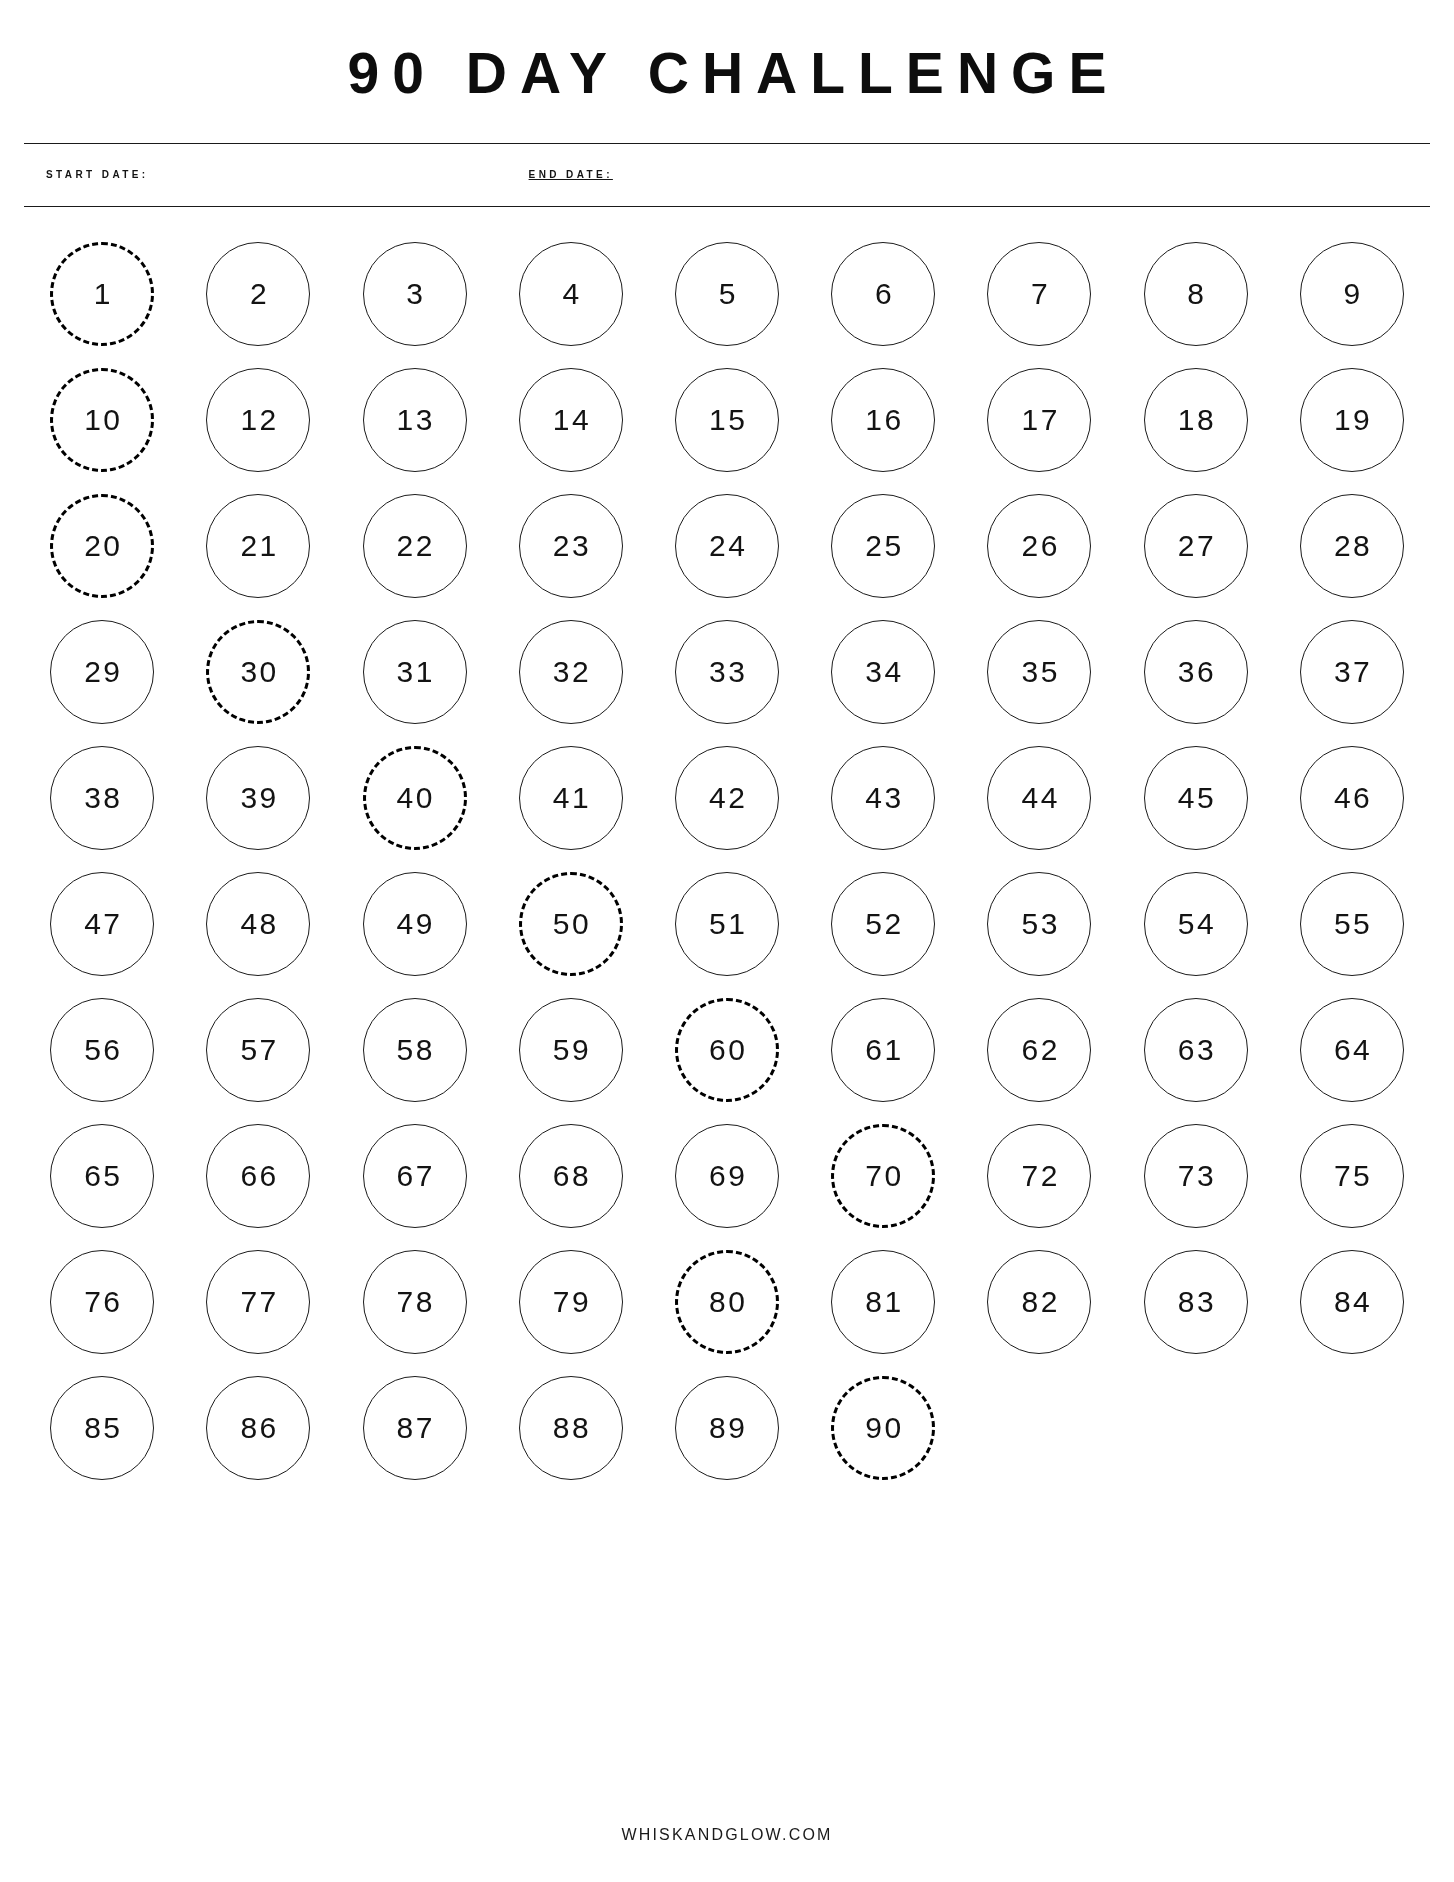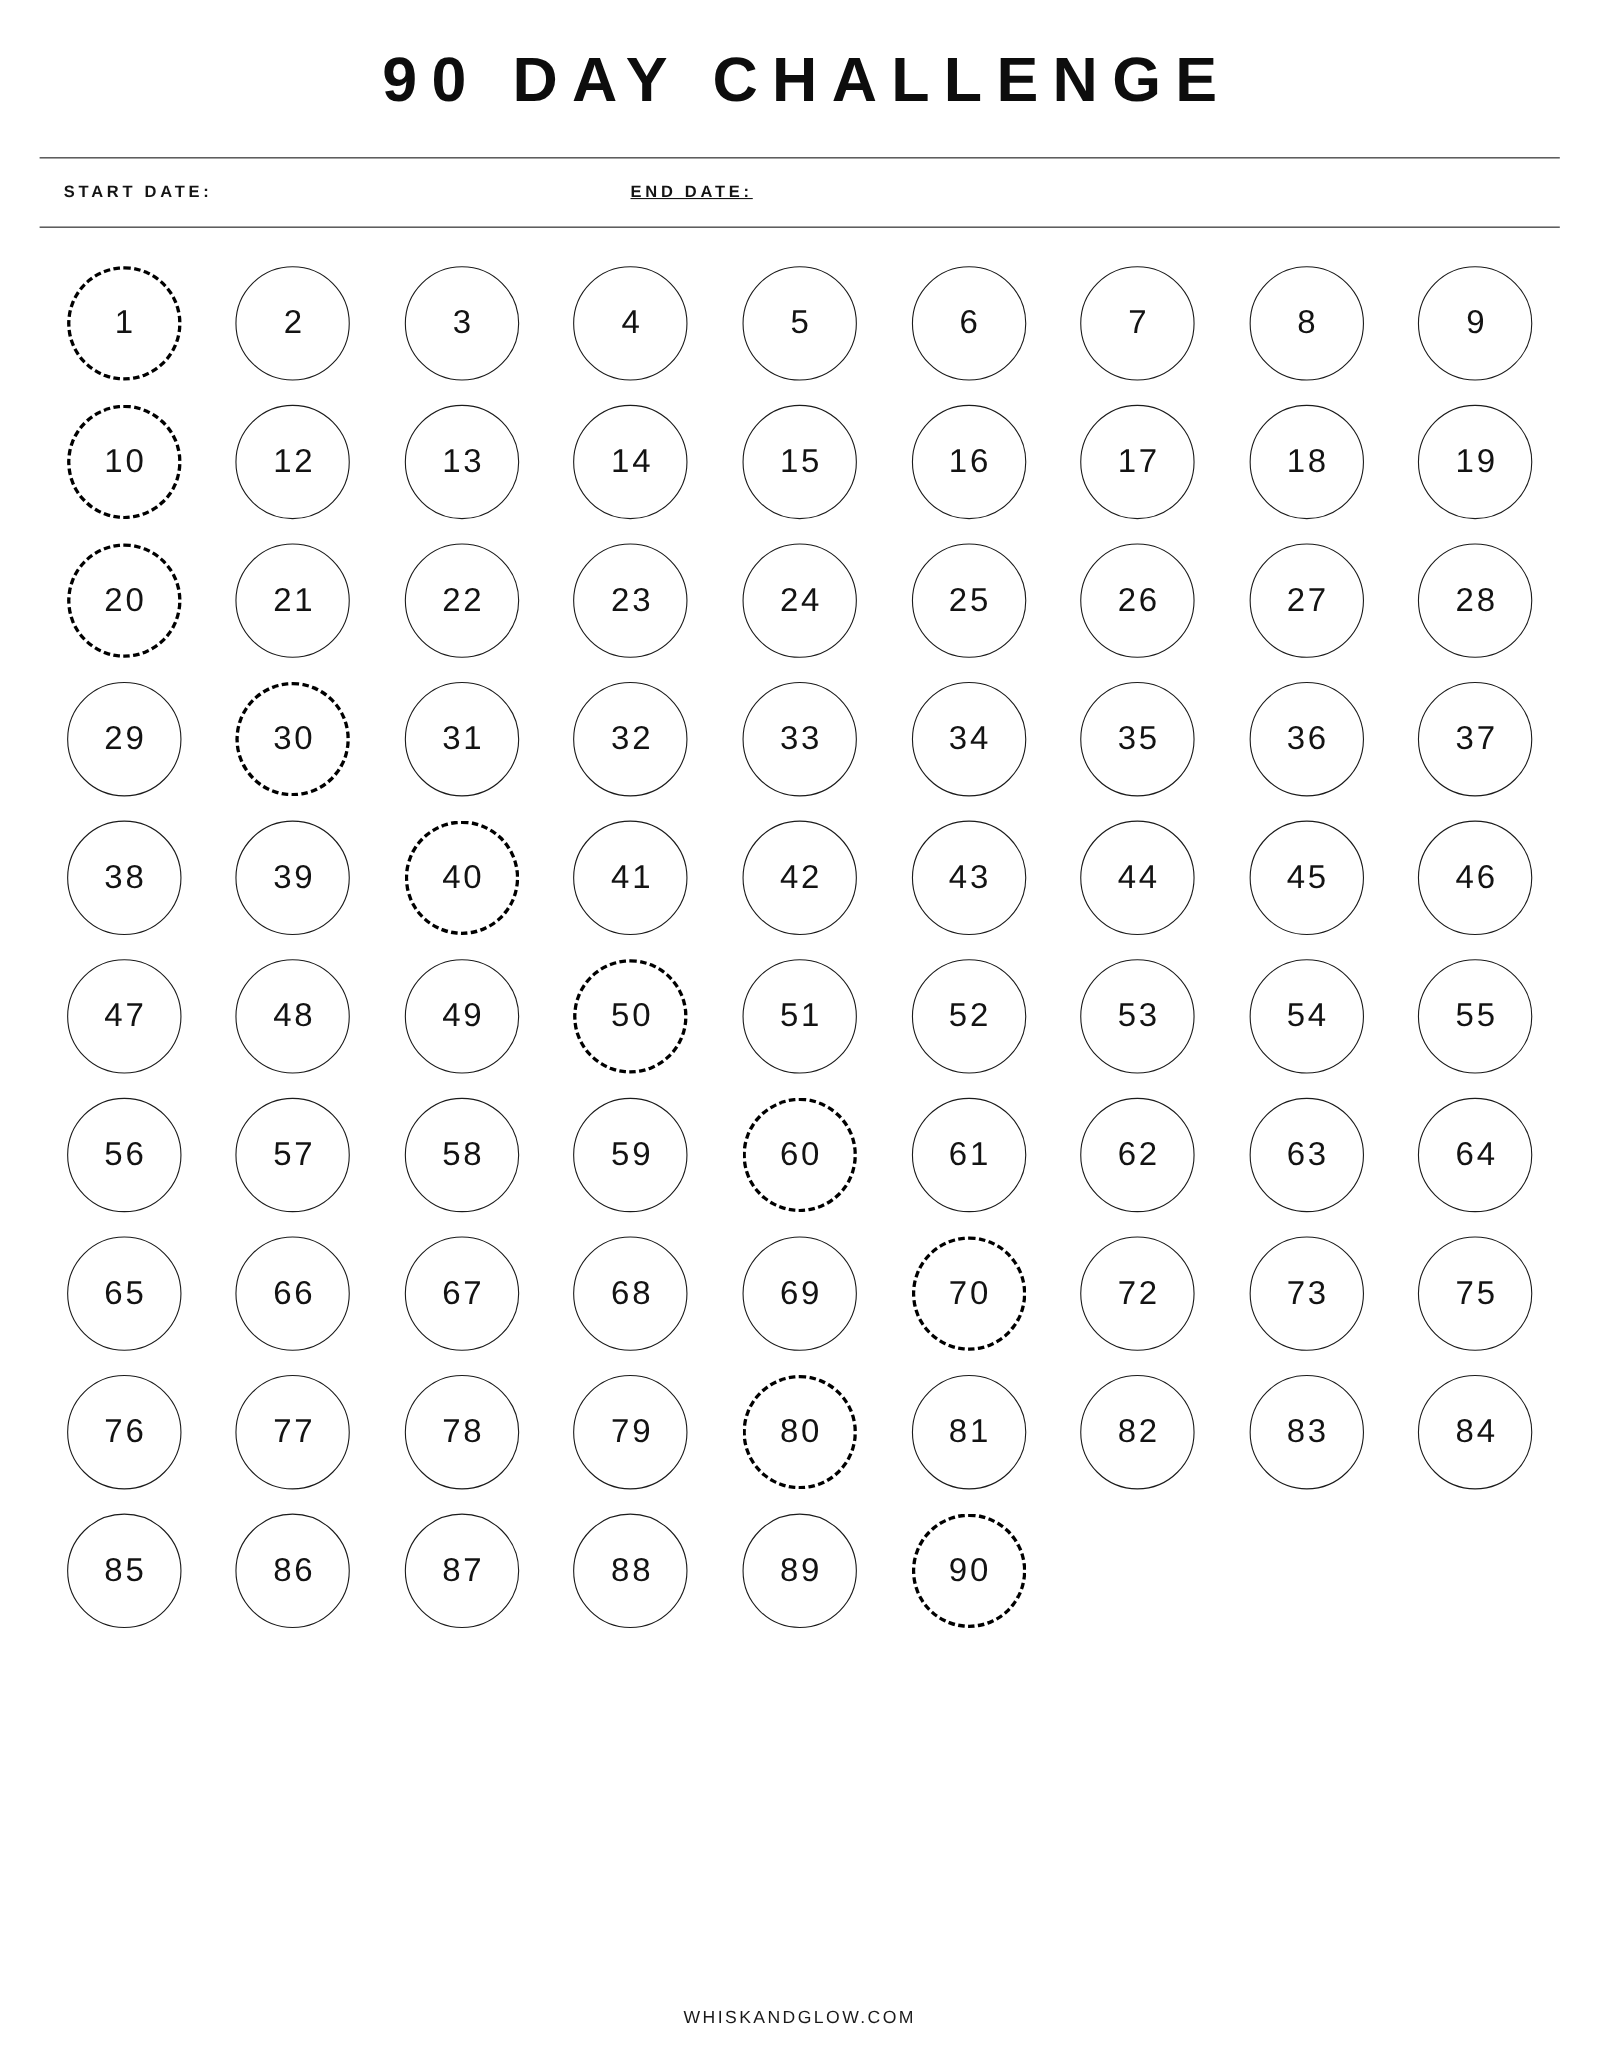--- a/index.html
+++ b/index.html
@@ -12,21 +12,21 @@
     height: 1882px;
     font-family: "Liberation Sans", sans-serif;
     color: #111111;
     overflow: hidden;
   }
   .page {
     position: relative;
     width: 1454px;
     height: 1882px;
     box-sizing: border-box;
-    padding: 0 36px;
+    padding: 0 24px;
     border-radius: 15px;
   }
   .title {
     text-align: center;
     font-size: 57px;
     font-weight: 700;
     letter-spacing: 13px;
     margin: 0;
     padding-top: 42px;
     padding-left: 13px;
@@ -40,21 +40,21 @@
   }
   .rule-top { margin-top: 38px; }
   .rule-bottom { margin-top: 0; }
   .date-row {
     height: 62px;
     display: flex;
     align-items: center;
     padding-left: 22px;
   }
   .date-label {
-    font-size: 15px;
+    font-size: 10px;
     font-weight: 600;
     letter-spacing: 3.4px;
     color: #141414;
   }
   .date-label.end { margin-left: 380px; text-decoration: underline; }
   .grid {
     margin-top: 33px;
     display: grid;
     grid-template-columns: repeat(9, 1fr);
     row-gap: 18px;

